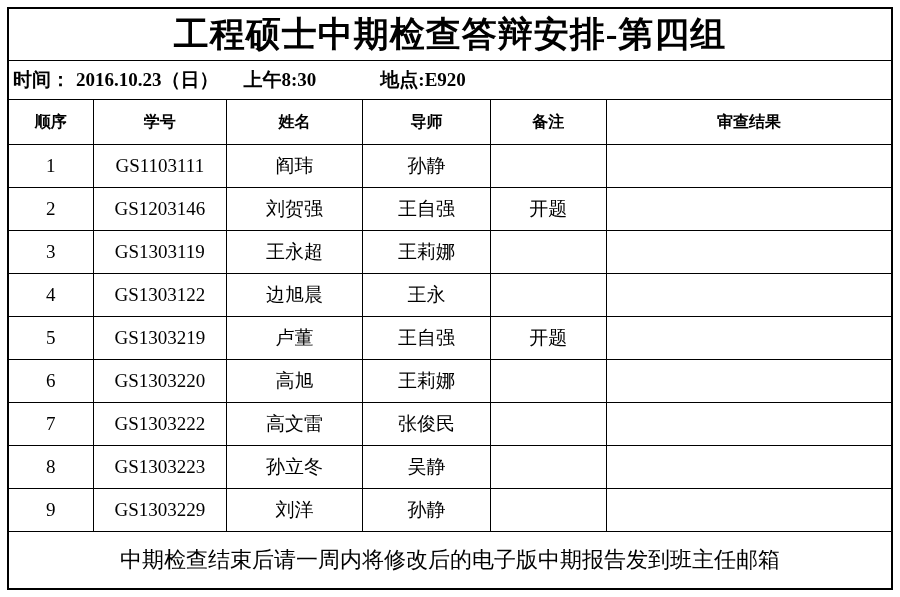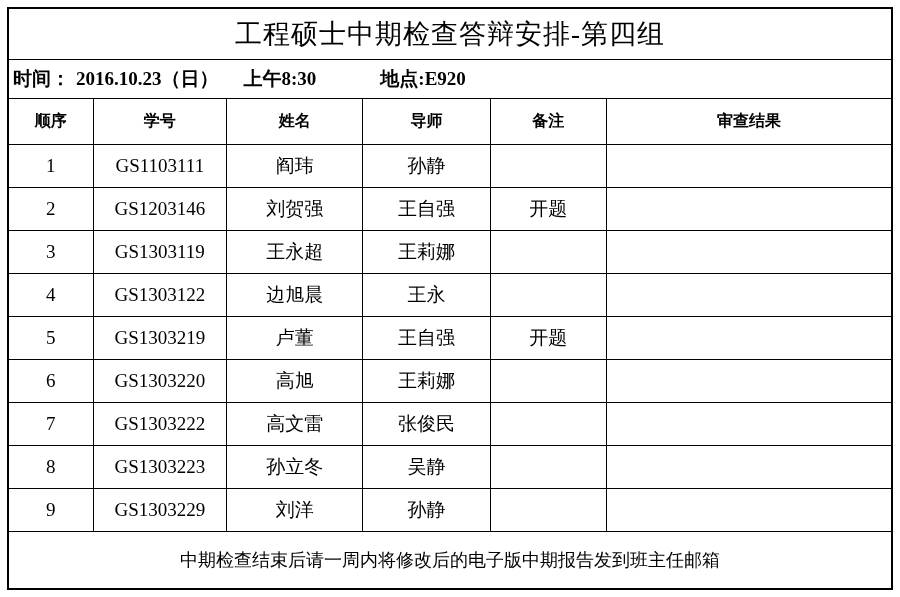--- a/index.html
+++ b/index.html
@@ -31,22 +31,22 @@
   table.doc td, table.doc th {
     border: 1px solid #000000;
     text-align: center;
     vertical-align: middle;
     padding: 0;
     overflow: hidden;
     white-space: nowrap;
   }
   .title-cell {
     height: 46px;
-    font-size: 27px;
-    font-weight: normal;
+    font-size: 35px;
+    font-weight: bold;
     letter-spacing: 1px;
   }
   .info-cell {
     height: 36px;
     text-align: left !important;
     font-size: 19px;
     font-weight: bold;
     padding-left: 4px !important;
   }
   .info-cell .seg-time-value { margin-left: 6px; text-align: center; }
@@ -57,21 +57,21 @@
     font-size: 16px;
     font-weight: bold;
   }
   tr.data-row td {
     height: 39px;
     font-size: 19px;
     font-weight: normal;
   }
   .footer-cell {
     height: 52px;
-    font-size: 18px;
+    font-size: 22px;
     font-weight: normal;
   }
 </style>
 </head>
 <body>
 
 <div class="sheet">
   <table class="doc">
     <colgroup>
       <col style="width:85px">

